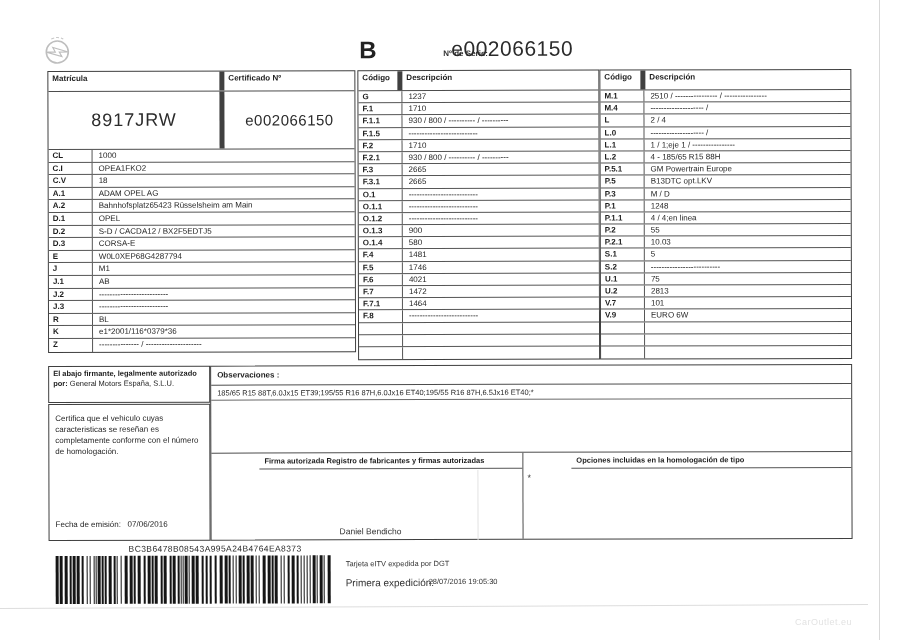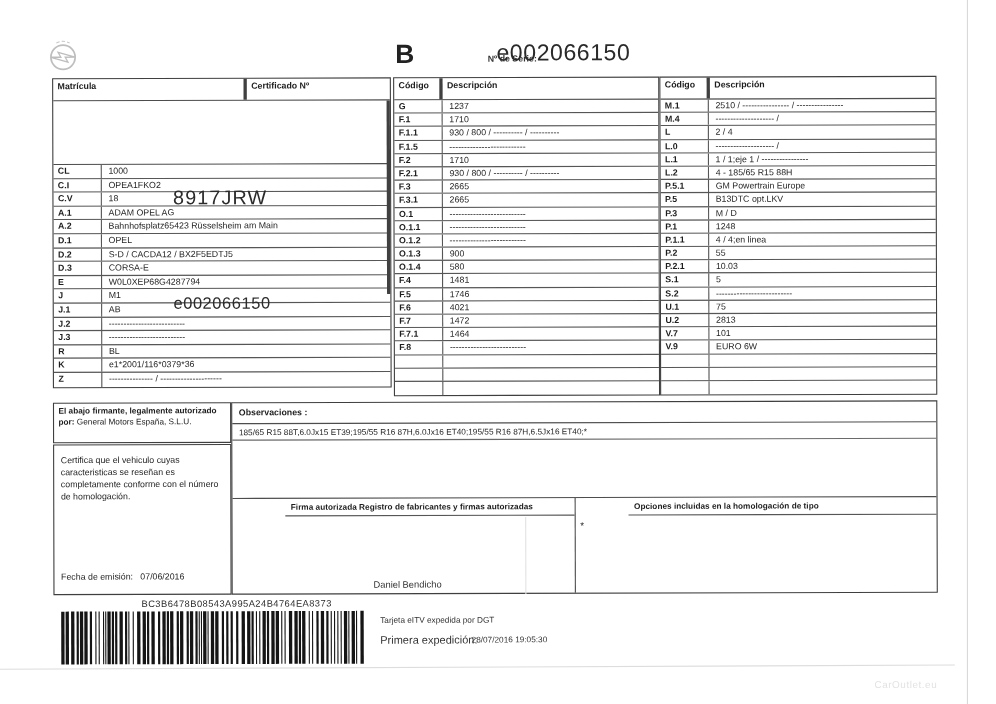--- a/index.html
+++ b/index.html
@@ -12,23 +12,23 @@
   .big-b{left:360px;top:36px;font-size:24px;font-weight:bold;color:#222;}
   .serial-label{left:397px;top:49px;font-size:8px;font-weight:bold;color:#333;margin-left:47px;}
   .serial-value{left:452px;top:37px;font-size:21px;color:#2a2a2a;letter-spacing:.5px;}
   
   .tbl{position:absolute;border:1.5px solid #3f3f3f;background:#fff;box-sizing:border-box;}
   .tbl-left{left:48px;top:70px;width:308px;}
   .tbl-mid{left:358px;top:70px;width:242px;}
   .tbl-right{left:600px;top:70px;width:252px;}
   .hdr-row{display:flex;height:20px;border-bottom:1px solid #4d4d4d;box-sizing:border-box;}
   .hdr-cell{font-size:8px;font-weight:bold;padding:2px 0 0 4px;box-sizing:border-box;}
-  .plate-row{display:flex;height:58px;border-bottom:1px solid #4d4d4d;box-sizing:border-box;flex-direction:column;}
+  .plate-row{display:flex;height:58px;border-bottom:1px solid #4d4d4d;box-sizing:border-box;}
   .plate-cell{display:flex;align-items:center;justify-content:center;box-sizing:border-box;}
-  .v-div{border-right:3px solid #404040;}
+  .v-div{border-right:5px solid #404040;}
   .plate-val{font-size:18px;color:#2b2b2b;letter-spacing:1px;}
   .cert-val{font-size:15px;color:#2b2b2b;letter-spacing:.5px;}
   .rows{display:block;}
   .row{display:flex;border-bottom:1px solid #565656;box-sizing:border-box;}
   .rows .row:last-child{border-bottom:none;}
   .tbl-left .row{height:12.6px;}
   .tbl-mid .row,.tbl-right .row{height:12.2px;}
   .code-cell{flex:0 0 44px;font-size:8px;font-weight:bold;padding:1px 0 0 4px;
              border-right:1px solid #565656;box-sizing:border-box;overflow:hidden;white-space:nowrap;}
   .val-cell{flex:1;font-size:8px;padding:1px 0 0 6px;box-sizing:border-box;

